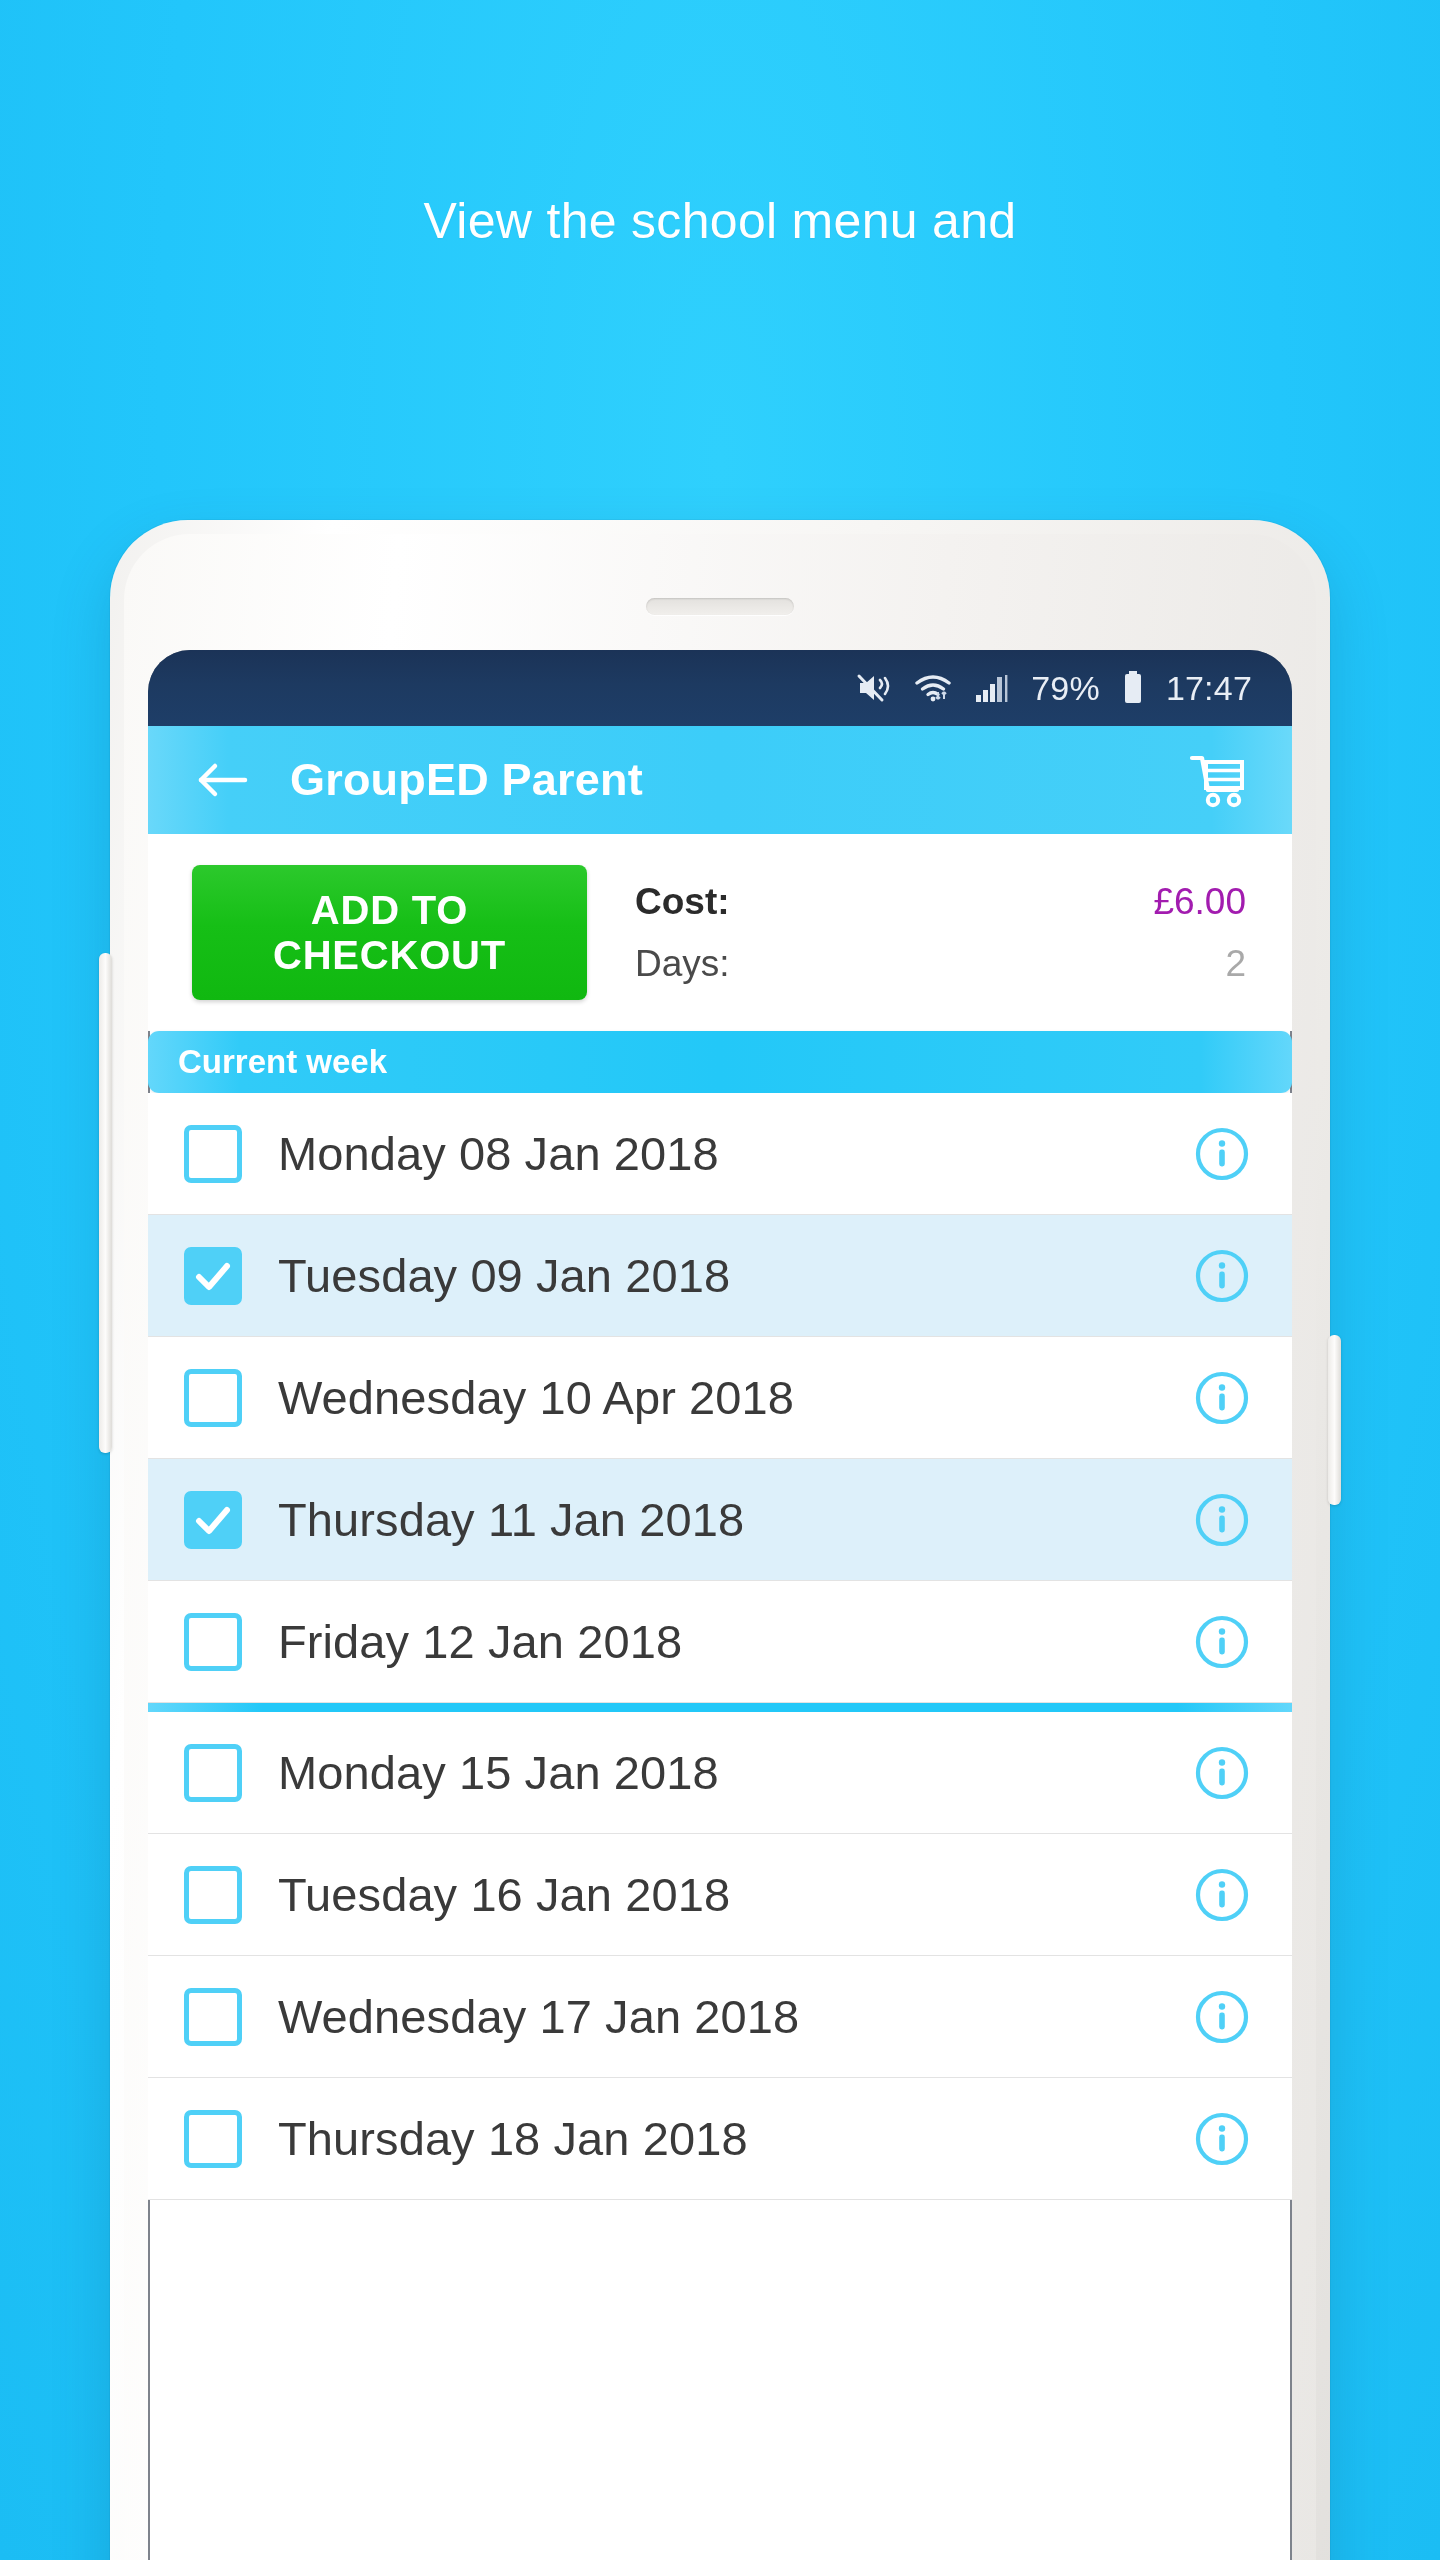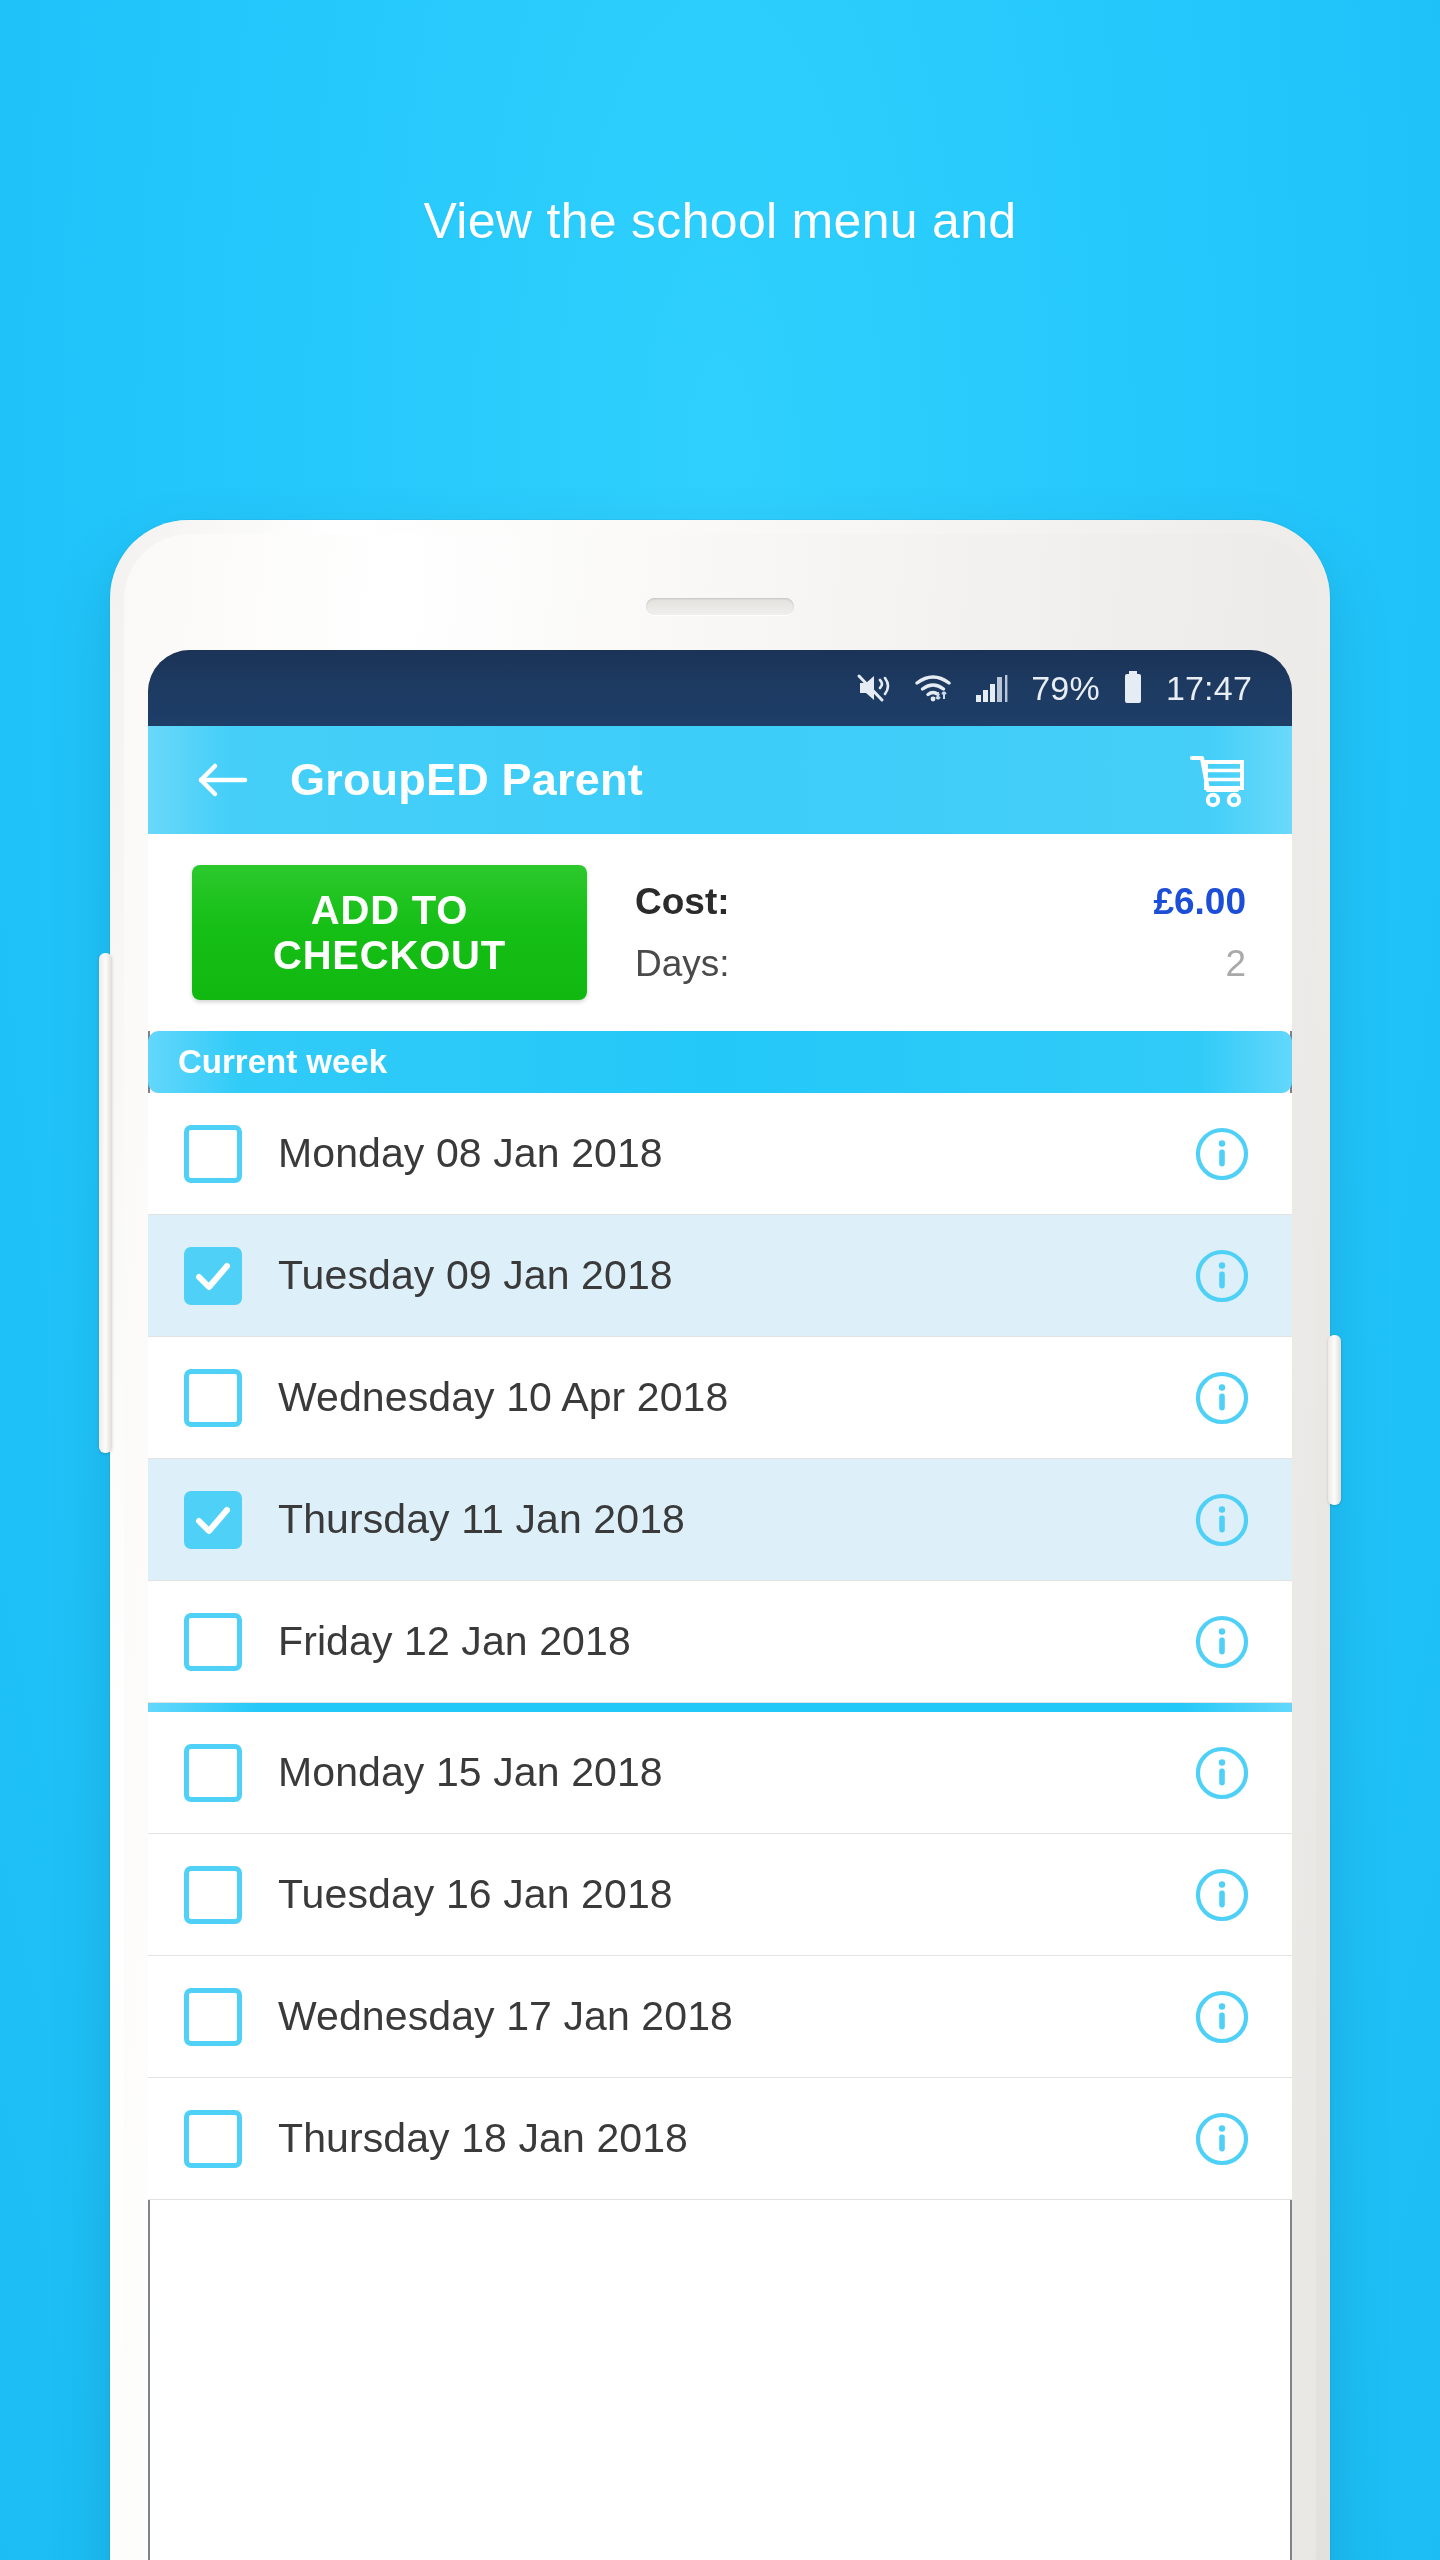--- a/index.html
+++ b/index.html
@@ -100,21 +100,21 @@
     color:#ffffff; font-size:40px; font-weight:700; letter-spacing:.8px;
     font-family:"Liberation Sans", sans-serif;
     cursor:pointer;
     box-shadow:0 2px 4px rgba(0,0,0,.18);
   }
   #cost-table { flex:1; margin-left:48px; }
   .cost-row { display:flex; justify-content:space-between; align-items:baseline; }
   .cost-row + .cost-row { margin-top:20px; }
   .cost-label { font-size:37px; color:#2b2b2b; font-weight:700; }
   .cost-label.muted { font-weight:400; color:#4a4a4a; }
-  .cost-value { font-size:37px; color:#1d4ed8; font-weight:700; }
+  .cost-value { font-size:37px; color:#a21caf; font-weight:400; }
   .cost-value.muted { font-weight:400; color:#a9a9a9; }
 
   
   #current-week-header {
     height:62px; width:100%;
     background: linear-gradient(90deg,#63d7fb 0%,#31cbf8 8%,#23c8f8 50%,#31cbf8 92%,#63d7fb 100%);
     display:flex; align-items:center;
     padding-left:30px;
     color:#ffffff; font-size:33px; font-weight:700;
     box-shadow:0 1px 3px rgba(0,0,0,.10);
@@ -135,21 +135,21 @@
   .day-checkbox {
     width:58px; height:58px; flex:0 0 58px;
     border:5px solid #4fd0f7; border-radius:7px;
     background:#ffffff;
     display:flex; align-items:center; justify-content:center;
     cursor:pointer;
   }
   .day-checkbox.checked { background:#4fd0f7; border-color:#4fd0f7; }
   .day-label {
     margin-left:36px; flex:1;
-    font-size:41px; color:#3a3a3a; letter-spacing:.1px;
+    font-size:47px; color:#3a3a3a; letter-spacing:.1px;
   }
   .info-icon { width:60px; height:60px; flex:0 0 60px; cursor:pointer; }
   .week-divider {
     height:9px; width:100%;
     background: linear-gradient(90deg,#63d7fb,#23c8f8 10%,#23c8f8 90%,#63d7fb);
   }
 </style>
 </head>
 <body>
 

